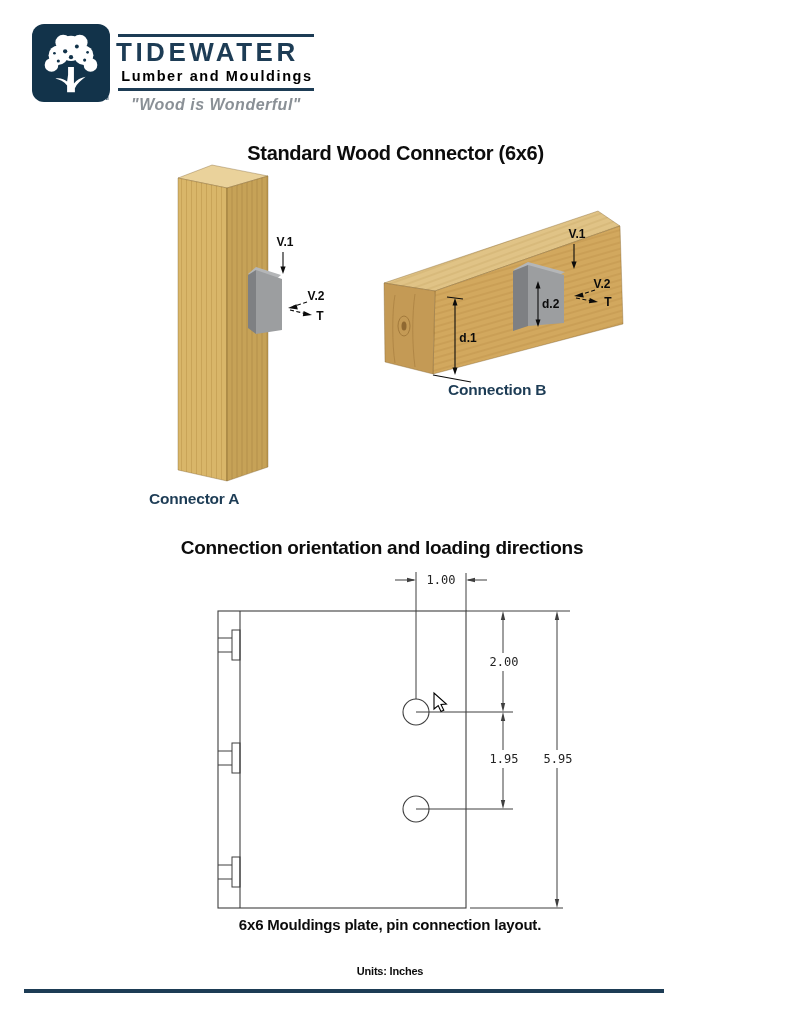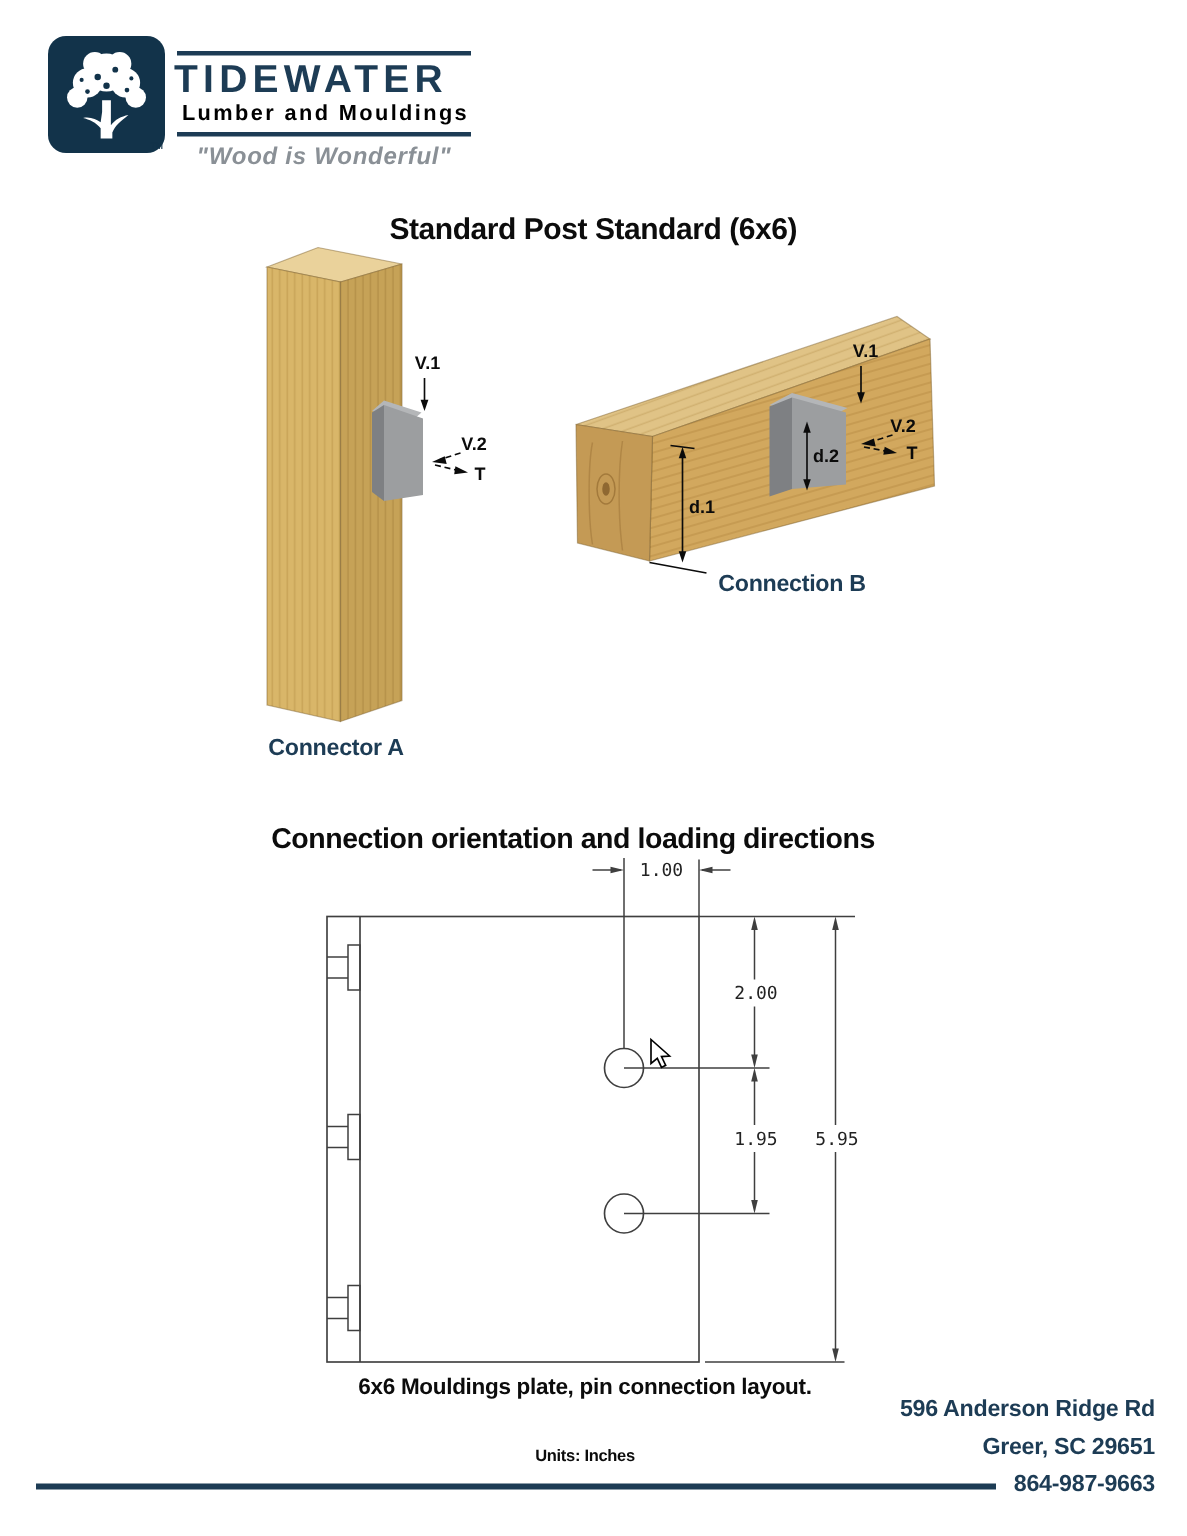--- a/index.html
+++ b/index.html
@@ -15,22 +15,22 @@
               letter-spacing:3.5px;color:#1d3c55;white-space:nowrap;}
   .brand-sub{left:118px;top:68px;width:198px;text-align:center;font-size:14.5px;
              font-weight:700;letter-spacing:1.6px;color:#000000;white-space:nowrap;}
   .brand-tagline{left:118px;top:96px;width:196px;text-align:center;font-style:italic;
                  font-size:16px;font-weight:600;color:#8a9096;letter-spacing:.5px;}
 
   
   .page-title{left:0;top:142px;width:791px;text-align:center;font-size:20px;
               font-weight:700;color:#0c0c0c;letter-spacing:-.3px;}
   .section-title{left:0;top:537px;width:764px;text-align:center;font-size:19px;
-                 font-weight:700;color:#0c0c0c;letter-spacing:-.3px;margin-top:12px;}
-  .conn-label{font-size:15.5px;font-weight:700;color:#1d3c55;text-align:center;letter-spacing:-.2px;}
+                 font-weight:700;color:#0c0c0c;letter-spacing:-.3px;}
+  .conn-label{font-size:15.5px;font-weight:700;color:#1d3c55;text-align:left;letter-spacing:-.2px;}
   .caption{left:190px;width:400px;text-align:center;font-weight:700;color:#0c0c0c;letter-spacing:-.2px;}
   .caption1{top:916px;font-size:15px;}
   .caption2{top:965px;font-size:11px;}
 
   
   .footer-rule{left:24px;top:989px;width:640px;height:4px;background:#1d3c55;}
   .footer-address{left:520px;top:927px;width:250px;text-align:right;color:#1d3c55;
                   font-size:15.5px;font-weight:600;line-height:25px;letter-spacing:-.2px;}
 
   
@@ -73,21 +73,21 @@
     </svg>
   </div>
   <div class="abs logo-tm">TM</div>
 
   <div class="abs brand-rule" style="left:118px;top:34px;width:196px;"></div>
   <div class="abs brand-word">TIDEWATER</div>
   <div class="abs brand-sub">Lumber and Mouldings</div>
   <div class="abs brand-rule" style="left:118px;top:88px;width:196px;"></div>
   <div class="abs brand-tagline">"Wood is Wonderful"</div>
 
-  <div class="abs page-title">Standard Post Standard (6x6)</div>
+  <div class="abs page-title">Standard Wood Connector (6x6)</div>
 
   <svg class="abs" style="left:150px;top:162px;" width="200" height="358" viewBox="0 0 200 358">
     <defs>
       <pattern id="grainPostFront" width="5" height="5" patternUnits="userSpaceOnUse">
         <rect width="5" height="5" fill="#d9b669"></rect>
         <line x1="1.5" y1="0" x2="1.5" y2="5" stroke="#c9a458" stroke-width="1"></line>
       </pattern>
       <pattern id="grainPostSide" width="5" height="5" patternUnits="userSpaceOnUse">
         <rect width="5" height="5" fill="#c6a257"></rect>
         <line x1="2" y1="0" x2="2" y2="5" stroke="#b5914a" stroke-width="1"></line>
@@ -253,19 +253,14 @@
 
     <g transform="translate(244,133)">
       <path d="M0,0 L0,16 L4.2,12.6 L7,18.6 L9.8,17.2 L7,11.4 L12.4,11 Z" fill="#ffffff" stroke="#000000" stroke-width="1.1"></path>
     </g>
   </svg>
 
   <div class="abs caption caption1">6x6 Mouldings plate, pin connection layout.</div>
   <div class="abs caption caption2">Units: Inches</div>
 
   <div class="abs footer-rule"></div>
-  <div class="abs footer-address">
-    <div>596 Anderson Ridge Rd</div>
-    <div>Greer, SC 29651</div>
-    <div>864-987-9663</div>
-  </div>
 
 </div>
 
 </body></html>

